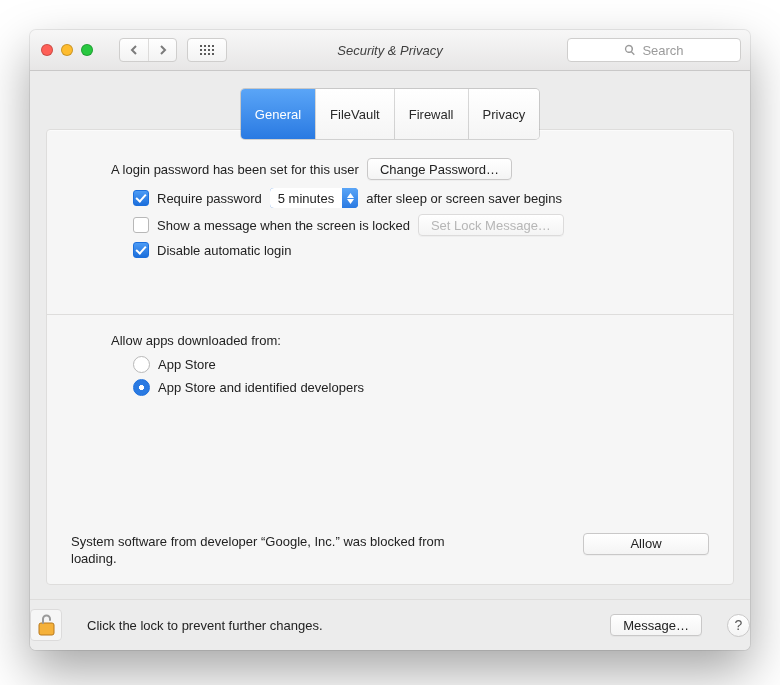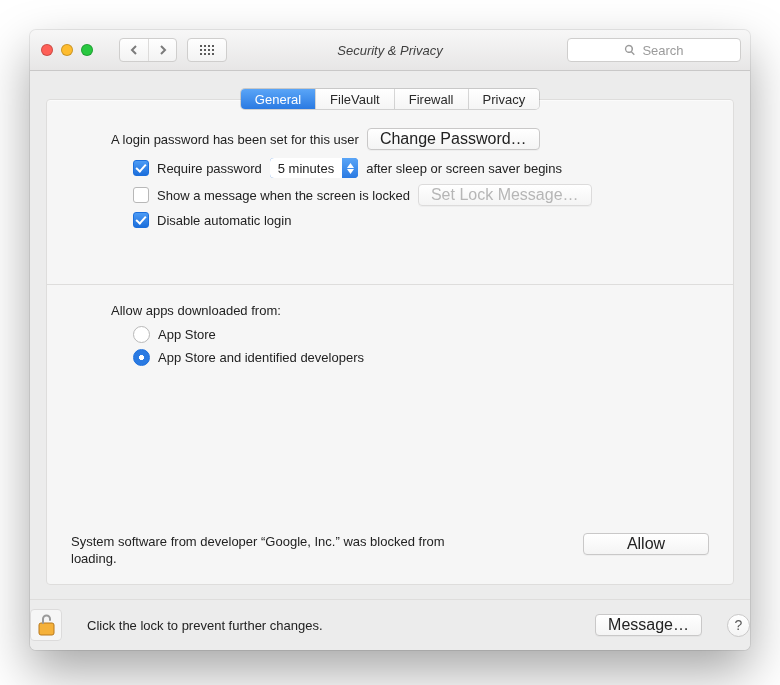--- a/index.html
+++ b/index.html
@@ -125,21 +125,21 @@
   .tabbar-wrap { display: flex; justify-content: center; }
   .tabbar {
     display: flex;
     border-radius: 4px;
     overflow: hidden;
     box-shadow: 0 0 0 1px rgba(0,0,0,0.15);
     z-index: 2;
   }
   .tabbar .tab {
     height: 20px;
-    padding: 0 14px;
+    padding: 15px 14px;
     font-size: 13px;
     display: flex;
     align-items: center;
     background: linear-gradient(#ffffff,#f5f5f5);
     color: #2a2a2a;
   }
   .tabbar .tab + .tab { border-left: 1px solid rgba(0,0,0,0.15); }
   .tabbar .tab.active {
     background: linear-gradient(#5aa5f7,#2a7ae2);
     color: #fff;
@@ -161,21 +161,21 @@
 
   .row { display: flex; align-items: center; gap: 8px; }
   .indent { margin-left: 22px; }
 
   .mac-btn {
     height: 20px;
     padding: 0 12px;
     border: 1px solid #c9c8c8;
     border-radius: 4px;
     background: linear-gradient(#ffffff,#f4f4f4);
-    font-size: 16px;
+    font-size: 13px;
     color: #222;
     display: inline-flex;
     align-items: center;
     box-shadow: 0 1px 0 rgba(0,0,0,0.03);
   }
   .mac-btn.disabled { color: #b6b6b6; border-color: #dcdbdb; }
 
   .popup {
     height: 20px;
     border-radius: 4px;

